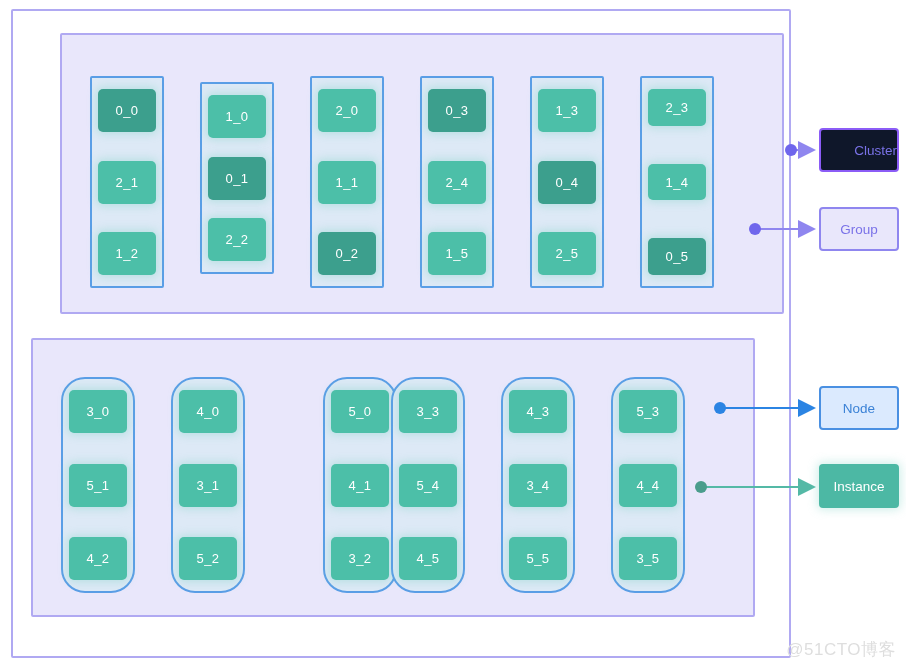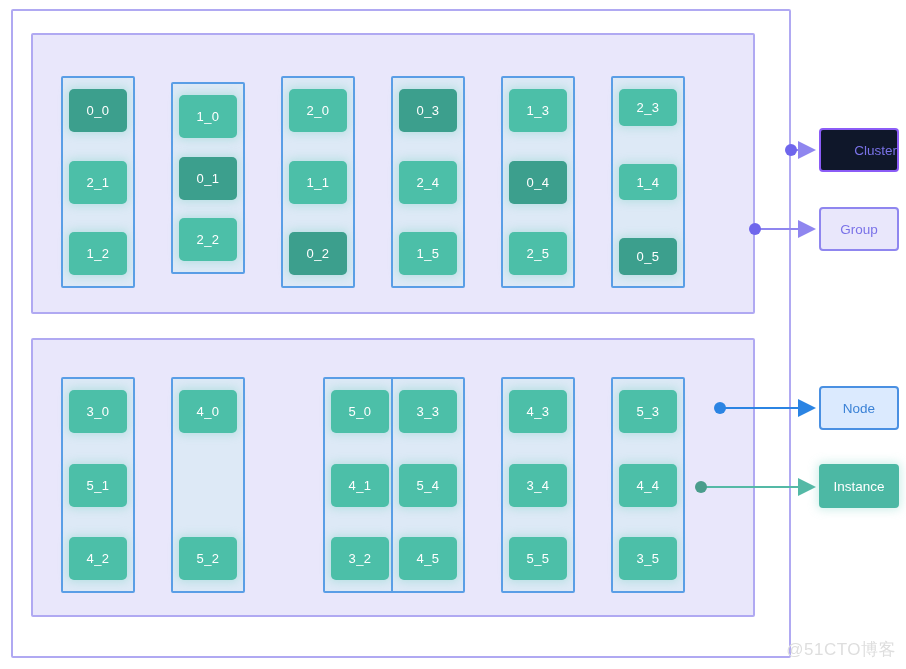--- a/index.html
+++ b/index.html
@@ -34,39 +34,39 @@
   
   .group-box {
     position: absolute;
     left: 31px;
     width: 724px;
     box-sizing: border-box;
     border: 2px solid #b0a9f2;
     background: #e9e7fb;
     border-radius: 2px;
   }
-  #group-0 { top: 33px; height: 281px; }
+  #group-0 { top: 33px; height: 281px; margin-left: 29px; }
   #group-1 { top: 338px; height: 279px; }
 
   
   .node-col {
     position: absolute;
     width: 74px;
     box-sizing: border-box;
     border: 2px solid #5a9ee6;
     background: #dde9f6;
     border-radius: 2px;
     display: flex;
     flex-direction: column;
     align-items: center;
     justify-content: space-between;
     padding: 11px 0;
   }
   #group-0 .node-col { top: 41px; height: 212px; }
-  #group-1 .node-col { top: 37px; height: 216px; }
+  #group-1 .node-col { top: 37px; height: 216px; border-radius: 24px; }
 
   
   .cell {
     width: 58px;
     height: 43px;
     border-radius: 5px;
     display: flex;
     align-items: center;
     justify-content: center;
     color: #ffffff;
@@ -175,20 +175,21 @@
         </div>
       </div>
       <div class="group-box" id="group-1" style="top: 338px; height: 279px;">
         <div class="node-col" style="left: 28px; top: 37px; height: 216px;">
           <div class="cell light">3_0</div>
           <div class="cell light">5_1</div>
           <div class="cell light">4_2</div>
         </div>
         <div class="node-col" style="left: 138px; top: 37px; height: 216px;">
           <div class="cell light">4_0</div>
+          <div class="cell light">3_1</div>
           <div class="cell light">5_2</div>
         </div>
         <div class="node-col" style="left: 248px; top: 37px; height: 216px; margin-left: 42px;">
           <div class="cell light">5_0</div>
           <div class="cell light">4_1</div>
           <div class="cell light">3_2</div>
         </div>
         <div class="node-col" style="left: 358px; top: 37px; height: 216px;">
           <div class="cell light">3_3</div>
           <div class="cell light">5_4</div>

